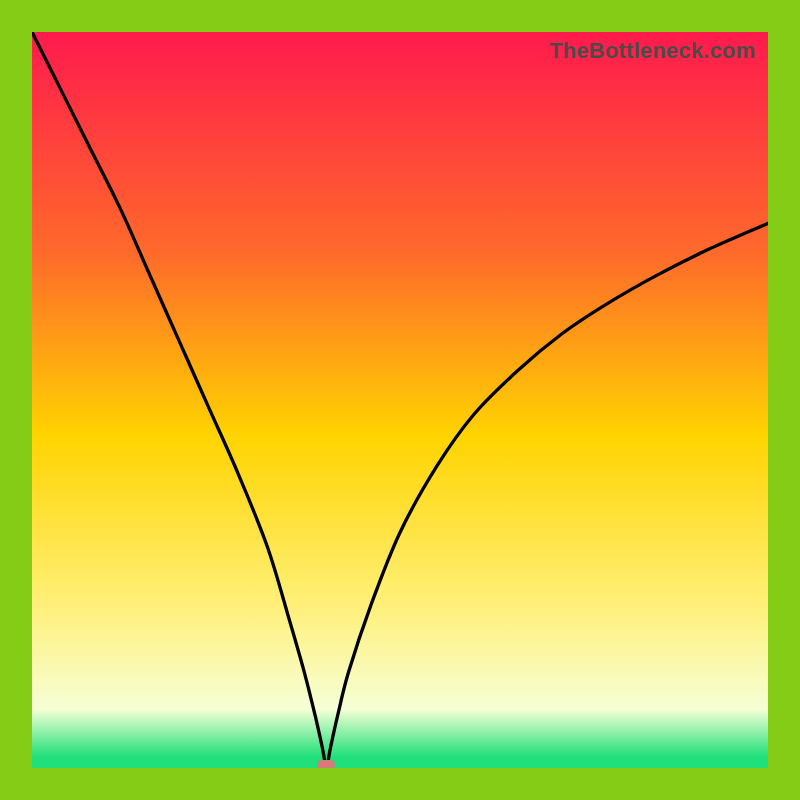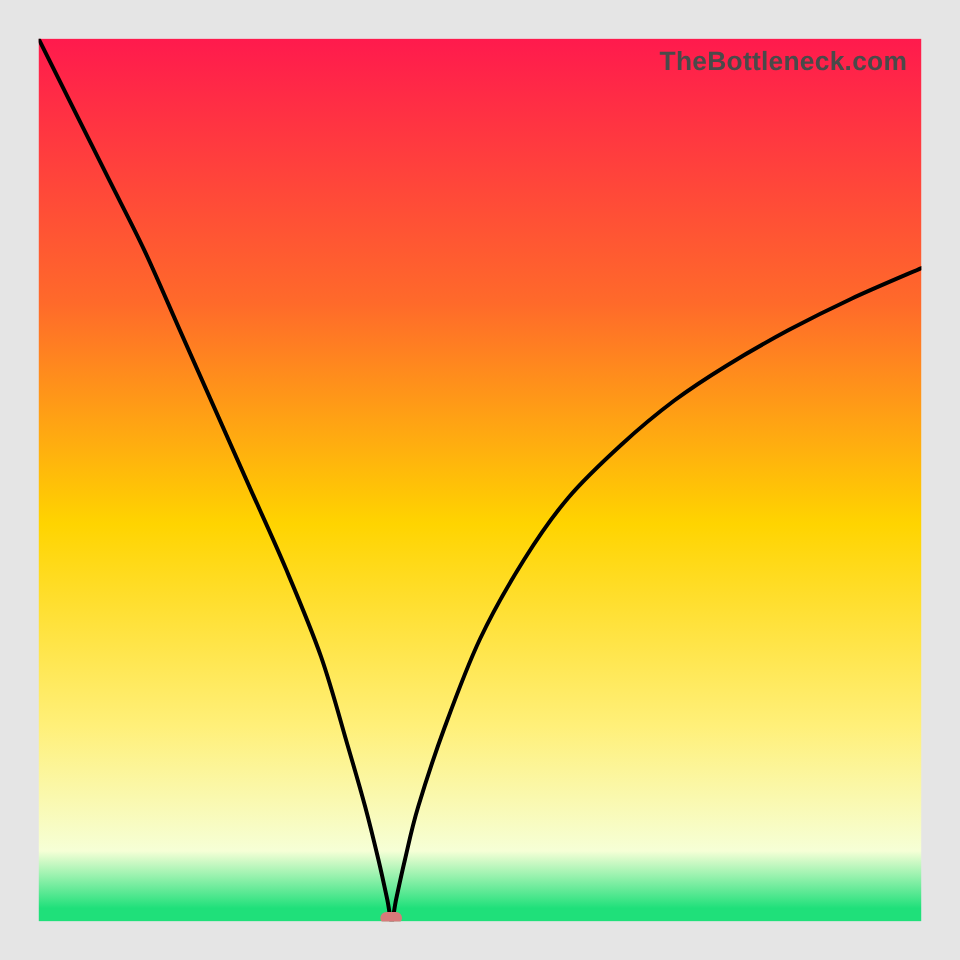--- a/index.html
+++ b/index.html
@@ -8,21 +8,21 @@
     width: 800px;
     height: 800px;
     background: #000;
     overflow: hidden;
     font-family: Arial, Helvetica, sans-serif;
   }
   .frame {
     position: absolute;
     left: 0; top: 0;
     width: 800px; height: 800px;
-    background: #e5e5e5;
+    background: #84cc16;
   }
   .plot {
     position: absolute;
     left: 32px;
     top: 32px;
     width: 736px;
     height: 736px;
     overflow: hidden;
   }
   .gradient {

